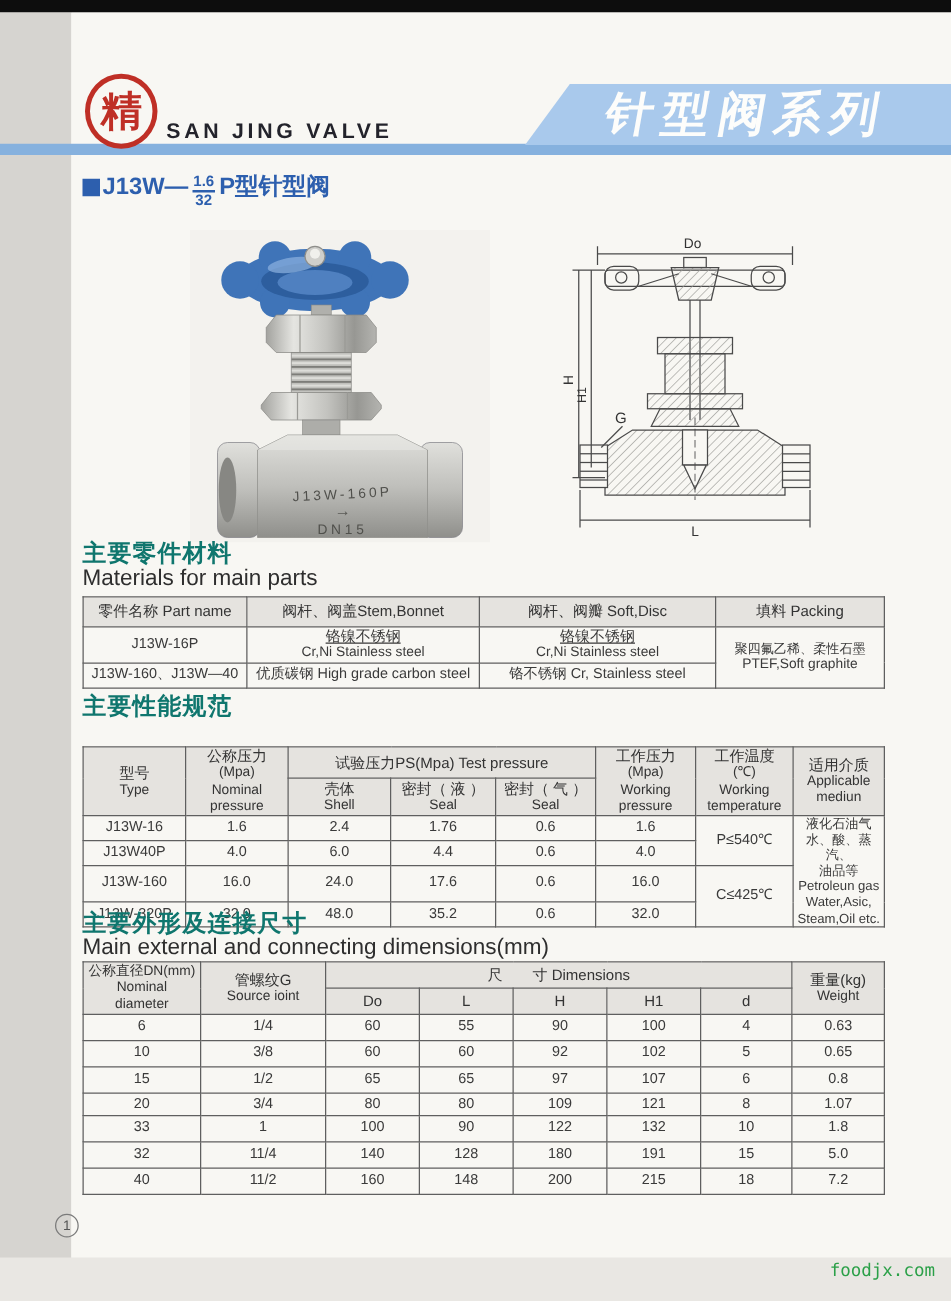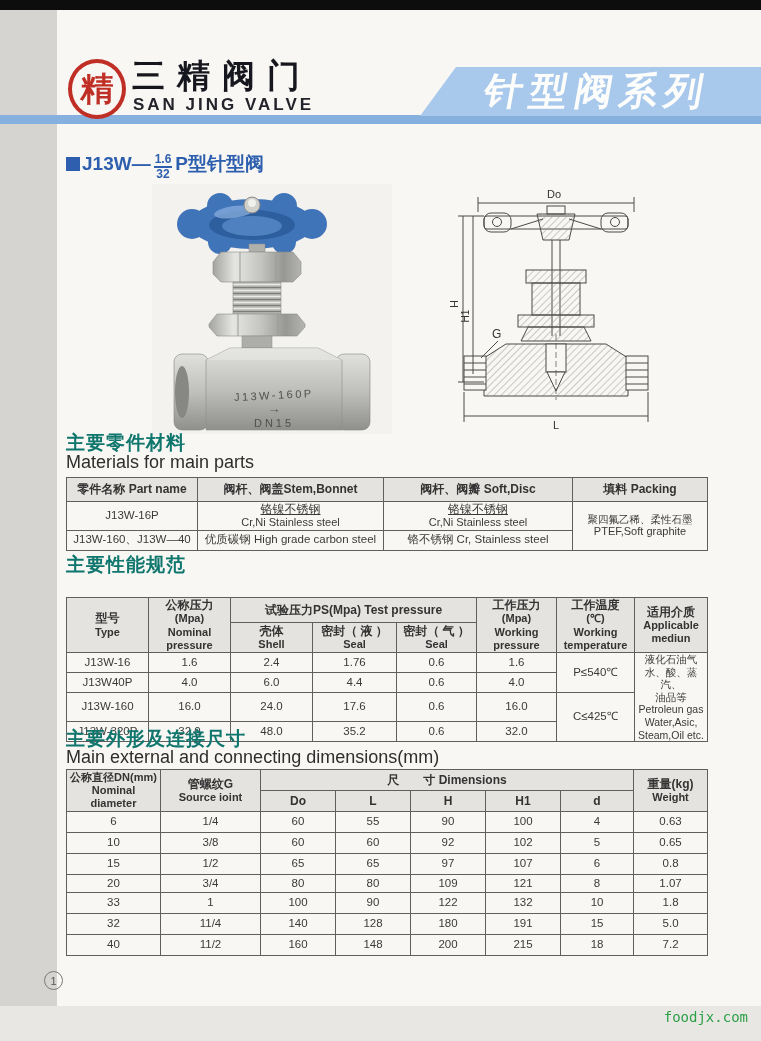--- a/index.html
+++ b/index.html
@@ -16,36 +16,36 @@
         font-weight:bold;font-size:33px;color:#16161f;letter-spacing:12px;white-space:nowrap;}
   .company-en{position:absolute;left:133px;top:95px;font-size:17px;font-weight:bold;
         color:#23232b;letter-spacing:3px;white-space:nowrap;}
   .stripe{position:absolute;left:0;top:115px;width:761px;height:9px;background:#86b1de;}
   .banner{position:absolute;left:420px;top:67px;width:341px;height:49px;background:#a9c9ec;
         clip-path:polygon(36px 0,100% 0,100% 100%,0 100%);
         display:flex;align-items:center;justify-content:center;}
   .banner span{font-size:38px;font-weight:bold;color:#fdfdfb;letter-spacing:7px;
         transform:skewX(-10deg);padding-left:14px;white-space:nowrap;}
   
-  .doc-title{position:absolute;left:66px;top:153px;display:flex;align-items:flex-start;
+  .doc-title{position:absolute;left:66px;top:139px;display:flex;align-items:flex-start;
         color:#2d5fae;font-weight:bold;}
   .doc-title .sq{width:14px;height:14px;background:#2d5fae;margin:4px 2px 0 0;}
   .doc-title .model{font-size:19px;line-height:22px;}
   .frac{display:inline-flex;flex-direction:column;align-items:center;font-size:12px;
         line-height:1.1;margin:0 3px;}
   .frac .top{border-bottom:2px solid #2d5fae;padding:0 1px;}
   
   .h-cn{position:absolute;left:66px;font-size:19px;font-weight:bold;color:#0f766e;
         letter-spacing:1px;white-space:nowrap;}
   .h-en{position:absolute;left:66px;font-size:18px;color:#2e2e2e;white-space:nowrap;}
   
   table{position:absolute;left:66px;width:641px;border-collapse:collapse;table-layout:fixed;}
   th,td{border:1px solid #5f5f5f;text-align:center;vertical-align:middle;padding:0 2px;
         overflow:hidden;}
-  th{background:#e5e3df;font-weight:bold;font-size:12px;color:#333;line-height:1.2;margin-left:20px;}
+  th{background:#e5e3df;font-weight:normal;font-size:12px;color:#333;line-height:1.2;margin-left:20px;}
   td{font-size:11.5px;color:#3a3a3a;line-height:1.2;background:transparent;}
   .cn{font-size:12px;text-decoration:underline;} .en{font-size:11px;}
   .small{font-size:10.5px;}
   
   .pagenum{position:absolute;left:44px;top:971px;width:17px;height:17px;border:1px solid #7a7a7a;
         border-radius:50%;display:flex;align-items:center;justify-content:center;
         font-size:11px;color:#555;}
   .watermark{position:absolute;right:13px;top:1009px;font-family:"DejaVu Sans Mono",monospace;
         font-size:14px;color:#2ba048;}
   svg text{font-family:"Liberation Sans",sans-serif;}
@@ -59,21 +59,20 @@
   <div class="page"></div>
 
   <div class="stripe"></div>
   <div class="banner">
     <span>针型阀系列</span>
   </div>
 
   <div class="seal">
     <span>精</span>
   </div>
-  <div class="company-cn">三精阀门</div>
   <div class="company-en">SAN JING VALVE</div>
 
   <div class="doc-title">
     <span class="sq"></span>
     <span class="model">J13W—</span>
     <span class="frac">
       <span class="top">1.6</span>
       <span>32</span>
     </span>
     <span class="model">P型针型阀</span>

